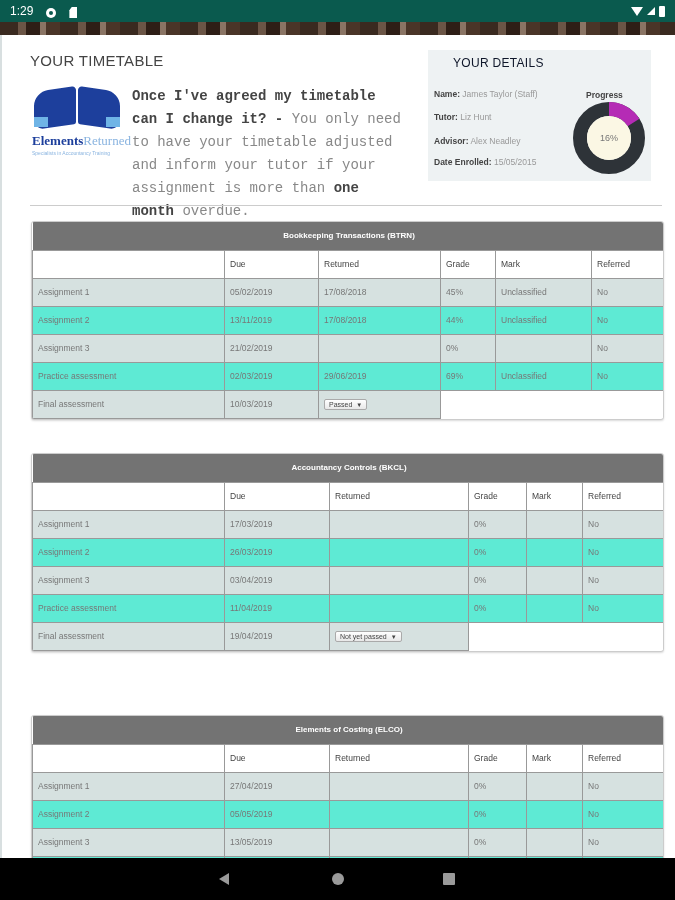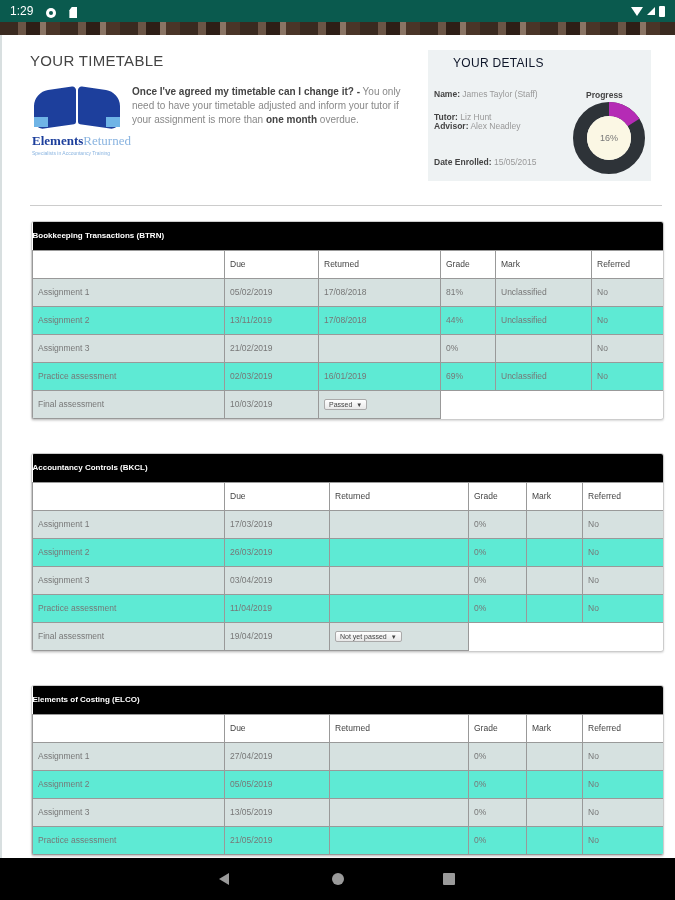--- a/index.html
+++ b/index.html
@@ -19,33 +19,33 @@
   .title { position: absolute; left: 28px; top: 17px; font-size: 15px; color: #444; letter-spacing: 0.3px; }
   .logo { position: absolute; left: 30px; top: 52px; width: 90px; height: 70px; }
   .book { position: absolute; top: 2px; width: 42px; height: 38px; background: #1d3f9c; }
   .book.l { left: 2px; border-radius: 14px 4px 2px 10px; transform: skewY(-8deg); }
   .book.r { left: 46px; border-radius: 4px 14px 10px 2px; transform: skewY(8deg); }
   .book-light { position: absolute; top: 30px; width: 14px; height: 10px; background: #6fb4e6; }
   .book-light.l { left: 2px; } .book-light.r { left: 74px; }
   .logo-text { position: absolute; left: 0; top: 46px; font-family: "Liberation Serif", serif; font-size: 13px; font-weight: bold; color: #1d3f9c; white-space: nowrap; }
   .logo-text span { color: #8ab4e0; font-weight: normal; }
   .logo-sub { position: absolute; left: 0; top: 63px; font-size: 5px; color: #8ab4e0; white-space: nowrap; }
-  .faq { position: absolute; left: 130px; top: 50px; width: 275px; font-size: 10px; color: #888; line-height: 14px; }
+  .faq { position: absolute; left: 130px; top: 50px; width: 275px; font-size: 14px; color: #888; line-height: 23px; font-family: Liberation Mono, monospace; }
   .faq b { color: #444; }
   .email-note { position: absolute; left: 28px; top: 139px; font-size: 8.5px; color: #888; }
   .details { position: absolute; left: 426px; top: 15px; width: 223px; height: 131px; background: #eef2f3; }
   .details h3 { position: absolute; left: 5px; top: 6px; font-size: 12px; font-weight: normal; color: #0f172a; letter-spacing: 0.3px; margin-left: 20px; }
   .drow { position: absolute; left: 6px; font-size: 8.5px; color: #999; white-space: nowrap; }
   .drow b { color: #444; }
   .progress-label { position: absolute; left: 158px; top: 40px; font-size: 8.5px; font-weight: bold; color: #444; }
   .donut { position: absolute; left: 145px; top: 52px; width: 72px; height: 72px; }
   .divider { position: absolute; left: 28px; top: 170px; width: 632px; height: 1px; background: #ccc; }
   .module { position: absolute; left: 29px; width: 633px; border: 1px solid #ccc; border-radius: 3px; background: #fff; box-shadow: 0 1px 2px rgba(0,0,0,0.15); overflow: hidden; }
   .module table { width: 100%; border-collapse: collapse; table-layout: fixed; }
-  .module th.head { background: #000000; color: #fff; font-size: 8px; font-weight: bold; height: 28px; text-align: left; }
+  .module th.head { background: #737373; color: #fff; font-size: 8px; font-weight: bold; height: 28px; text-align: center; }
   .module td { font-size: 8.5px; color: #777; height: 28px; padding-left: 5px; border: 1px solid #999; }
   .module tr.colhead td { color: #444; background: #fff; }
   .module tr.alt td { background: #d6e1e0; }
   .module tr.plain td { background: #5eead4; }
   .module td.empty-tail { background: #fff !important; border: none; }
   .select { display: inline-block; border: 1px solid #aaa; border-radius: 2px; background: linear-gradient(#fff, #e8e8e8); font-size: 7px; color: #444; padding: 1px 4px; }
   .select .arrow { margin-left: 4px; font-size: 6px; }
   .navbar { position: absolute; left: 0; top: 858px; width: 675px; height: 42px; background: #000; }
   .nav-back { position: absolute; left: 219px; top: 15px; width: 0; height: 0; border-top: 6px solid transparent; border-bottom: 6px solid transparent; border-right: 10px solid #9a9a9a; }
   .nav-home { position: absolute; left: 332px; top: 15px; width: 12px; height: 12px; border-radius: 50%; background: #9a9a9a; }
@@ -83,21 +83,21 @@
 
     <div class="faq">
       <b>Once I've agreed my timetable can I change it? -</b><span> You only need to have your timetable adjusted and inform your tutor if your assignment is more than </span><b>one month</b><span> overdue.</span>
     </div>
 
 
     <div class="details">
       <h3>YOUR DETAILS</h3>
       <div class="drow" style="top:39px"><b>Name:</b><span> James Taylor (Staff)</span></div>
       <div class="drow" style="top:62px"><b>Tutor:</b><span> Liz Hunt</span></div>
-      <div class="drow" style="top:71px"><b>Advisor:</b><span> Alex Neadley</span></div>
+      <div class="drow" style="top:86px"><b>Advisor:</b><span> Alex Neadley</span></div>
       <div class="drow" style="top:107px"><b>Date Enrolled:</b><span> 15/05/2015</span></div>
       <div class="progress-label">Progress</div>
       <svg class="donut" viewBox="0 0 72 72">
         <circle cx="36" cy="36" r="29" fill="none" stroke-width="14" id="donut-track" stroke="#2e3338"></circle>
         <circle cx="36" cy="36" r="29" fill="none" stroke-width="14" id="donut-fill" transform="rotate(-90 36 36)" stroke="#b52bb5" stroke-dasharray="29.153979825313282 182.212373908208"></circle>
         <circle cx="36" cy="36" r="22" id="donut-center" fill="#fbf7e4"></circle>
         <text x="36" y="39" text-anchor="middle" font-size="9" fill="#777" font-family="Liberation Sans, sans-serif">16%</text>
       </svg>
     </div>
     <div class="divider"></div>
@@ -123,21 +123,21 @@
               <td>Due</td>
               <td>Returned</td>
               <td>Grade</td>
               <td>Mark</td>
               <td>Referred</td>
             </tr>
             <tr class="alt">
               <td>Assignment 1</td>
               <td>05/02/2019</td>
               <td>17/08/2018</td>
-              <td>81%</td>
+              <td>45%</td>
               <td>Unclassified</td>
               <td>No</td>
             </tr>
             <tr class="plain">
               <td>Assignment 2</td>
               <td>13/11/2019</td>
               <td>17/08/2018</td>
               <td>44%</td>
               <td>Unclassified</td>
               <td>No</td>
@@ -146,21 +146,21 @@
               <td>Assignment 3</td>
               <td>21/02/2019</td>
               <td></td>
               <td>0%</td>
               <td></td>
               <td>No</td>
             </tr>
             <tr class="plain">
               <td>Practice assessment</td>
               <td>02/03/2019</td>
-              <td>16/01/2019</td>
+              <td>29/06/2019</td>
               <td>69%</td>
               <td>Unclassified</td>
               <td>No</td>
             </tr>
             <tr class="alt">
       <td>Final assessment</td>
       <td>10/03/2019</td>
       <td><span class="select"><span>Passed</span><span class="arrow">▼</span></span></td>
       <td class="empty-tail" colspan="3"></td>
             </tr>
@@ -223,21 +223,21 @@
             </tr>
             <tr class="alt">
       <td>Final assessment</td>
       <td>19/04/2019</td>
       <td><span class="select"><span>Not yet passed</span><span class="arrow">▼</span></span></td>
       <td class="empty-tail" colspan="3"></td>
             </tr>
           </tbody>
         </table>
       </div>
-      <div class="module" style="top: 650px;">
+      <div class="module" style="top: 680px;">
         <table>
           <colgroup>
             <col style="width:192px">
             <col style="width:105px">
             <col style="width:139px">
             <col style="width:58px">
             <col style="width:56px">
             <col style="width:83px">
           </colgroup>
           <tbody>

